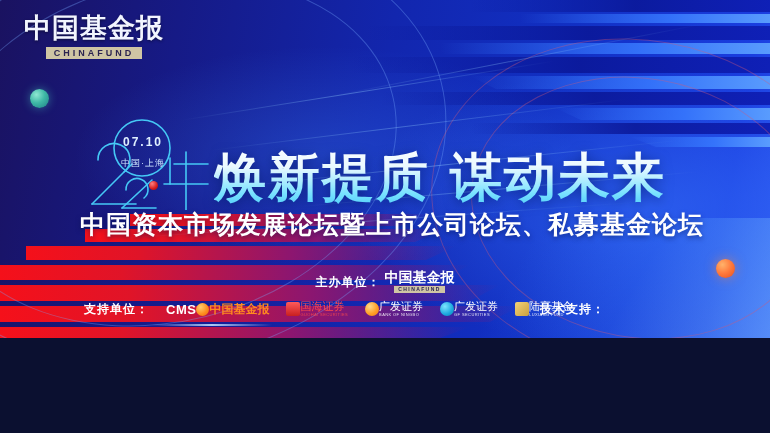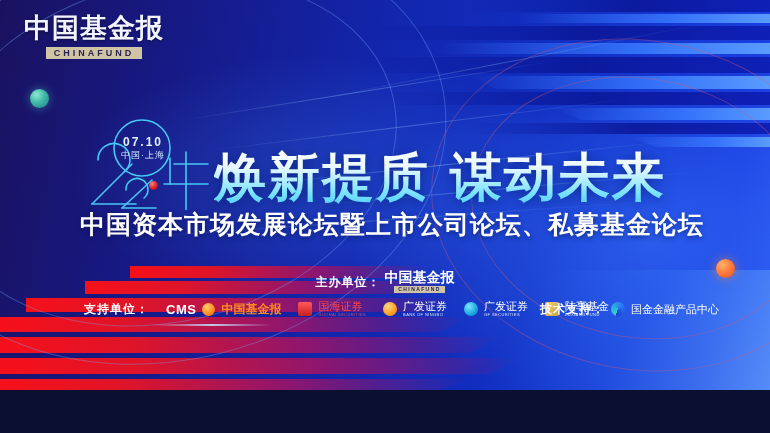--- a/index.html
+++ b/index.html
@@ -1,19 +1,19 @@
 <!DOCTYPE html>
 <html><head>
 <meta charset="utf-8">
 <style>
   html,body{margin:0;padding:0;background:#0b1030;}
   *{box-sizing:border-box;}
   #poster{
     position:relative;
-    width:770px;height:390px;
+    width:770px;height:338px;
     overflow:hidden;
     font-family:"Liberation Sans","DejaVu Sans",sans-serif;
     background:
       radial-gradient(120% 95% at 78% 52%, rgba(32,86,235,0.95) 0%, rgba(22,52,200,0.55) 38%, rgba(12,22,120,0.0) 72%),
       radial-gradient(70% 60% at 46% 46%, rgba(40,90,235,0.50) 0%, rgba(20,40,160,0.0) 70%),
       linear-gradient(105deg, #181057 0%, #161croppedff 0%, #1a1466 14%, #15229c 42%, #1024b4 62%, #1331c9 82%, #1a3ddd 100%);
   }
   
   #bgbase{position:absolute;inset:0;background:linear-gradient(100deg,#1a1260 0%,#161a86 22%,#1226ae 48%,#1130c4 70%,#1a3ee0 92%,#2b55ef 100%);}
   #bgglow{position:absolute;inset:0;
@@ -59,21 +59,21 @@
   .brand .cn{font-family:"Liberation Serif","DejaVu Serif",serif;font-weight:700;font-size:27px;letter-spacing:1px;
     color:#f2f5ff;text-shadow:0 1px 3px rgba(0,0,0,.45);line-height:1.05;}
   .brand .en{margin-top:3px;background:#cfc5a4;color:#2b2350;font-size:9px;font-weight:700;letter-spacing:3px;
     padding:1px 8px;display:inline-block;}
 
   
   .year{position:absolute;left:86px;top:118px;width:128px;height:92px;}
   .year svg{display:block;}
   .year .meta{position:absolute;left:26px;top:18px;width:62px;text-align:center;color:#dff0ff;}
   .year .d1{font-size:12px;letter-spacing:2px;font-weight:700;line-height:1;}
-  .year .d2{font-size:9px;letter-spacing:1px;margin-top:3px;line-height:1;color:#cfe6ff;}
+  .year .d2{font-size:9px;letter-spacing:1px;margin-top:11px;line-height:1;color:#cfe6ff;}
   .reddot{position:absolute;left:63px;top:63px;width:9px;height:9px;border-radius:50%;
     background:radial-gradient(circle at 35% 30%,#ff8080,#d41b1b 60%,#8d0d0d 100%);}
 
   
   .title{position:absolute;left:214px;top:143px;font-size:52px;font-weight:700;letter-spacing:2px;
     font-family:"DejaVu Sans","Liberation Sans",sans-serif;
     background:linear-gradient(180deg,#ffffff 0%,#eaf9ff 34%,#79e2ff 72%,#3fc5f7 100%);
     -webkit-background-clip:text;background-clip:text;color:transparent;
     -webkit-text-fill-color:transparent;
     filter:drop-shadow(0 2px 6px rgba(0,20,90,.55));white-space:nowrap;}
@@ -88,21 +88,21 @@
   .host .lbl{font-size:12px;font-weight:700;color:#ffffff;letter-spacing:1px;}
   .hostlogo{display:inline-flex;flex-direction:column;align-items:center;margin-left:2px;}
   .hostlogo .c{font-family:"Liberation Serif","DejaVu Serif",serif;font-weight:700;font-size:14px;color:#ffffff;line-height:1;}
   .hostlogo .e{margin-top:1px;background:#cfc5a4;color:#2b2350;font-size:5px;font-weight:700;letter-spacing:1.4px;padding:0 4px;line-height:7px;}
 
   
   .sprow{position:absolute;left:0;top:309px;width:770px;display:flex;align-items:center;}
   .sp-left{position:absolute;left:84px;display:flex;align-items:center;gap:17px;}
   .sp-right{position:absolute;left:540px;display:flex;align-items:center;gap:6px;}
   .rowlbl{font-size:12px;font-weight:700;color:#ffffff;letter-spacing:1px;white-space:nowrap;}
-  .logo{display:flex;align-items:center;gap:6px;white-space:nowrap;justify-content:center;}
+  .logo{display:flex;align-items:center;gap:0;white-space:nowrap;justify-content:center;}
   .logo .mark{width:14px;height:14px;border-radius:3px;display:inline-block;flex:0 0 auto;}
   .logo .txt{display:flex;flex-direction:column;line-height:1;}
   .logo .t1{font-size:11px;font-weight:400;}
   .logo .t2{font-size:4px;letter-spacing:.4px;margin-top:1px;opacity:.85;}
 
   .cms .t1{color:#fff;font-size:13px;font-weight:700;letter-spacing:.5px;}
   .cms .cn{color:#ff8a1f;font-size:12px;font-weight:700;font-family:"Liberation Serif",serif;}
   .cms .mark{width:13px;height:13px;border-radius:50%;background:radial-gradient(circle at 35% 32%,#ffcc6e,#ff8f1f 55%,#e8650a 100%);}
   .gh .t1,.gh .t2{color:#ff4b4b;}
   .gh .mark{background:linear-gradient(180deg,#ff5a5a,#c81f1f);border-radius:2px;}
@@ -244,21 +244,17 @@
         <span class="mark"></span>
         <span class="txt">
           <span class="t1">陆享基金</span>
           <span class="t2">LUXIANG FUND</span>
         </span>
       </span>
     </div>
 
     <div class="sp-right">
       <span class="rowlbl">技术支持：</span>
-      <span class="logo gj">
-        <span class="mark"></span>
-        <span class="t1">国金金融产品中心</span>
-      </span>
     </div>
   </div>
 
   <div class="underline" style="left:152px;top:324px;width:120px;"></div>
 </div>
 
 </body></html>

